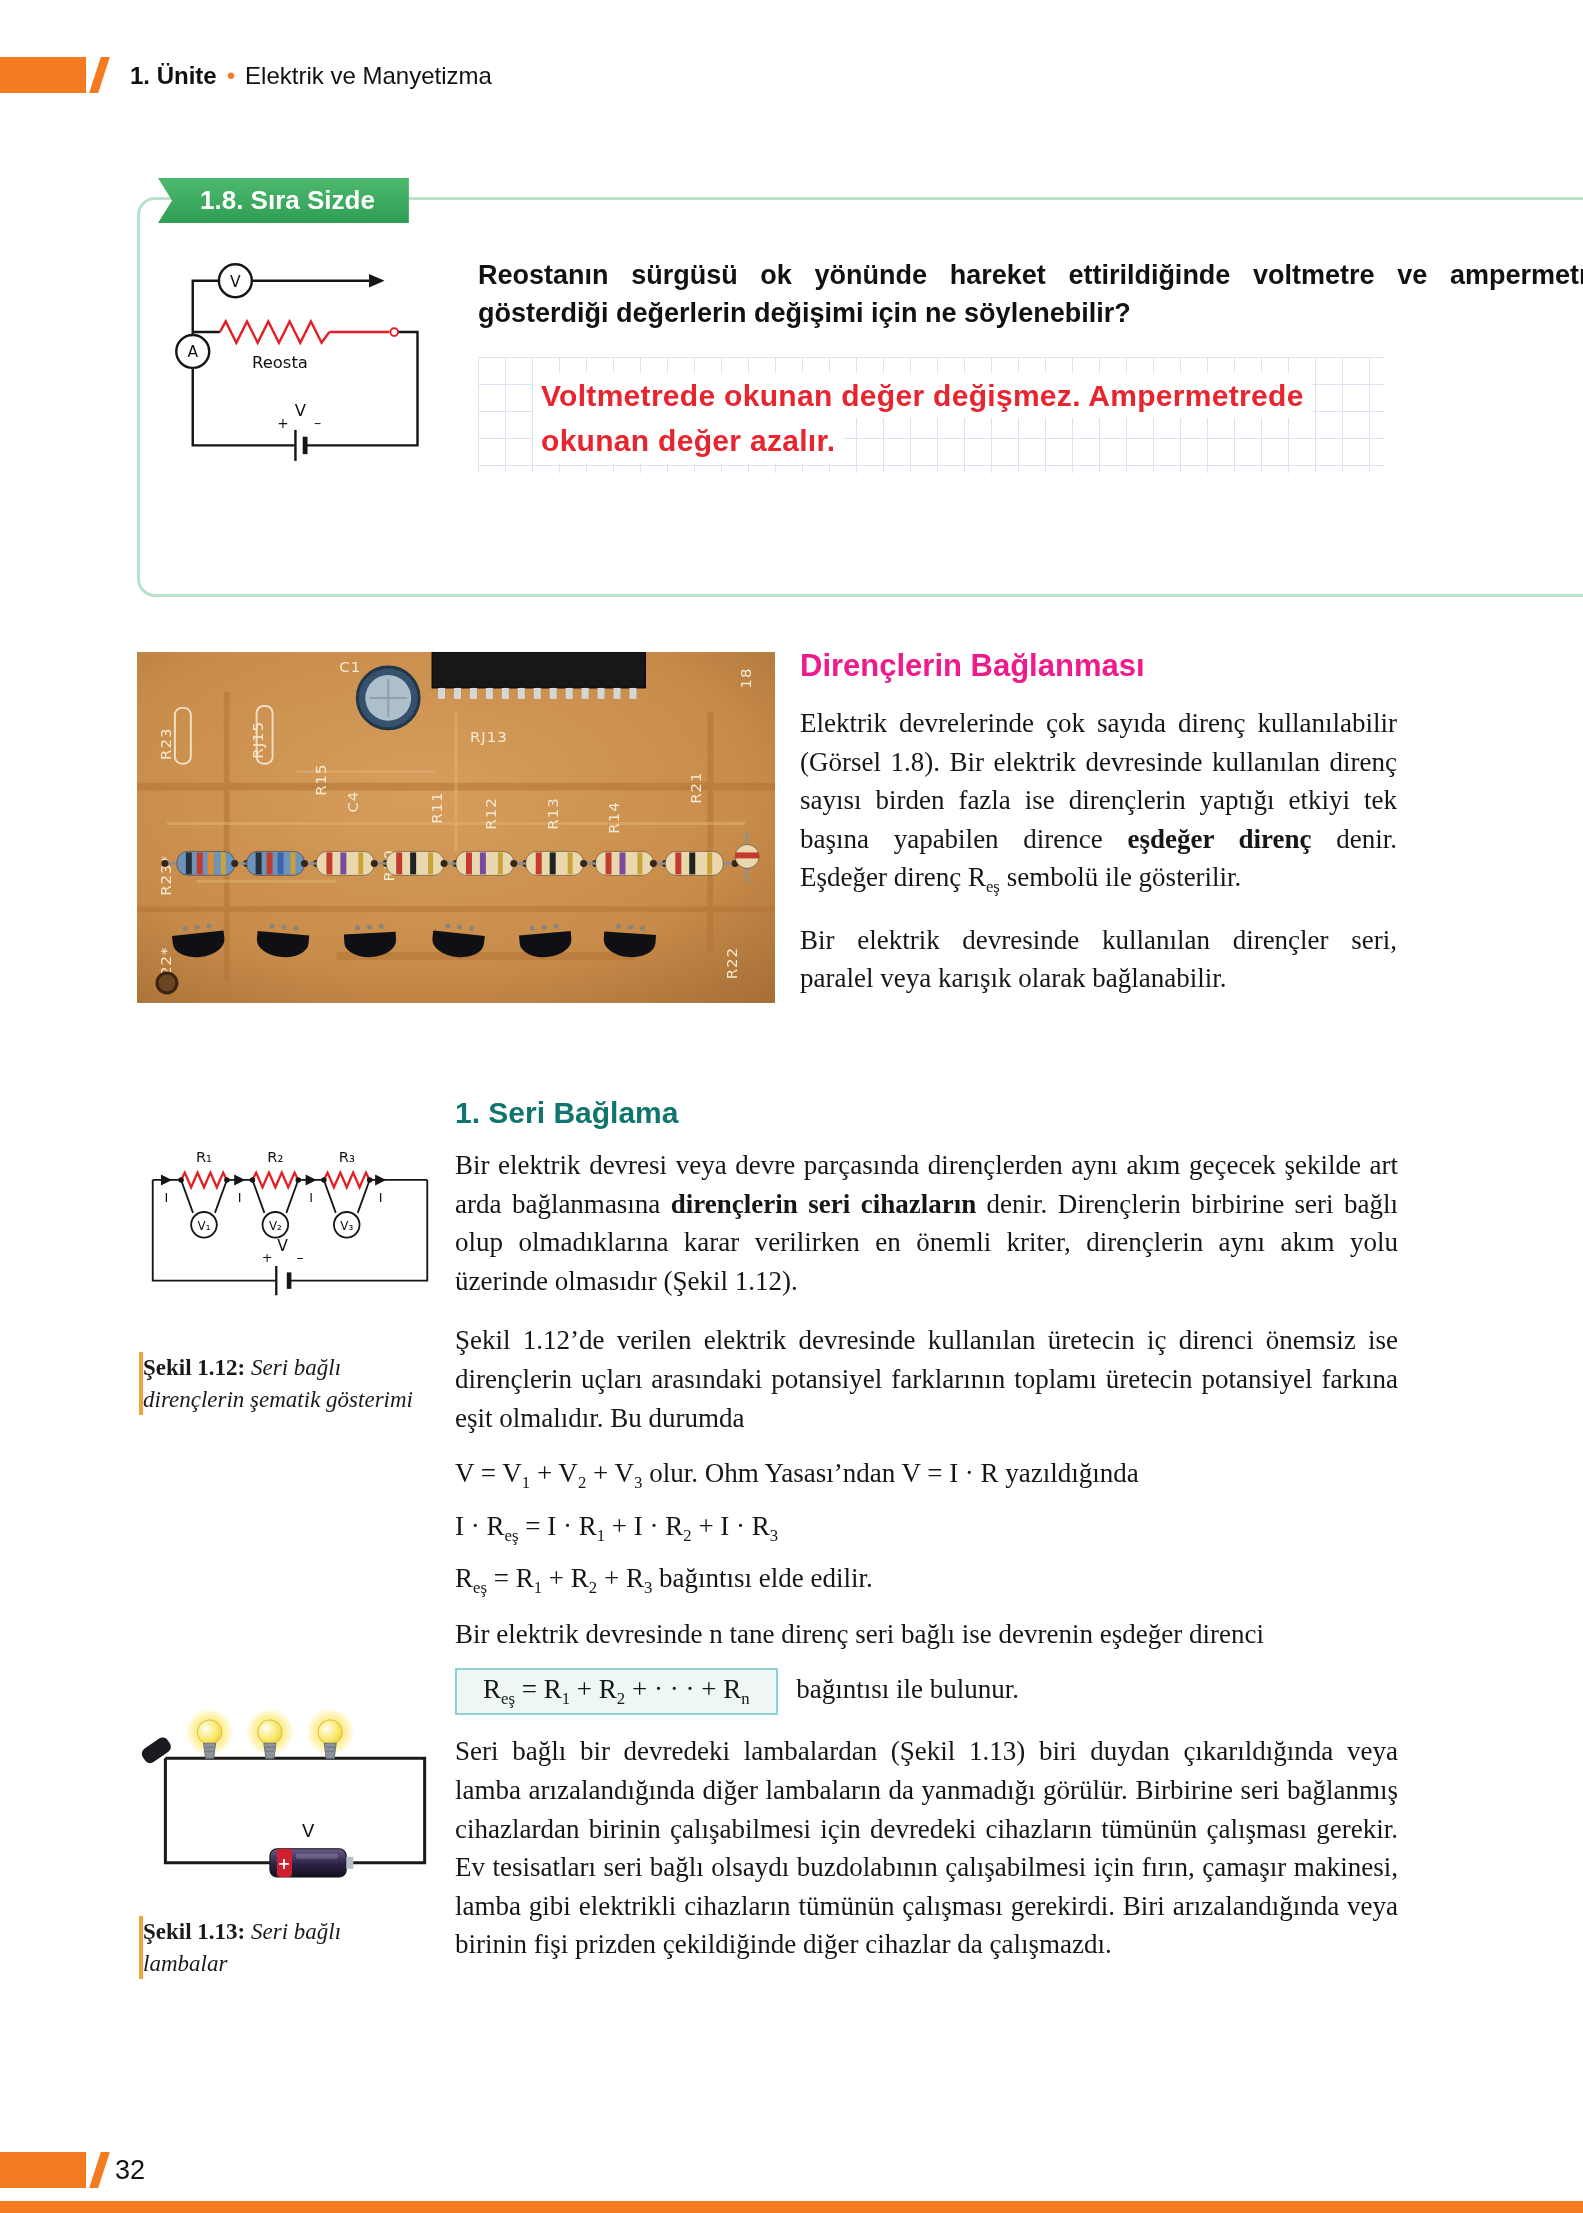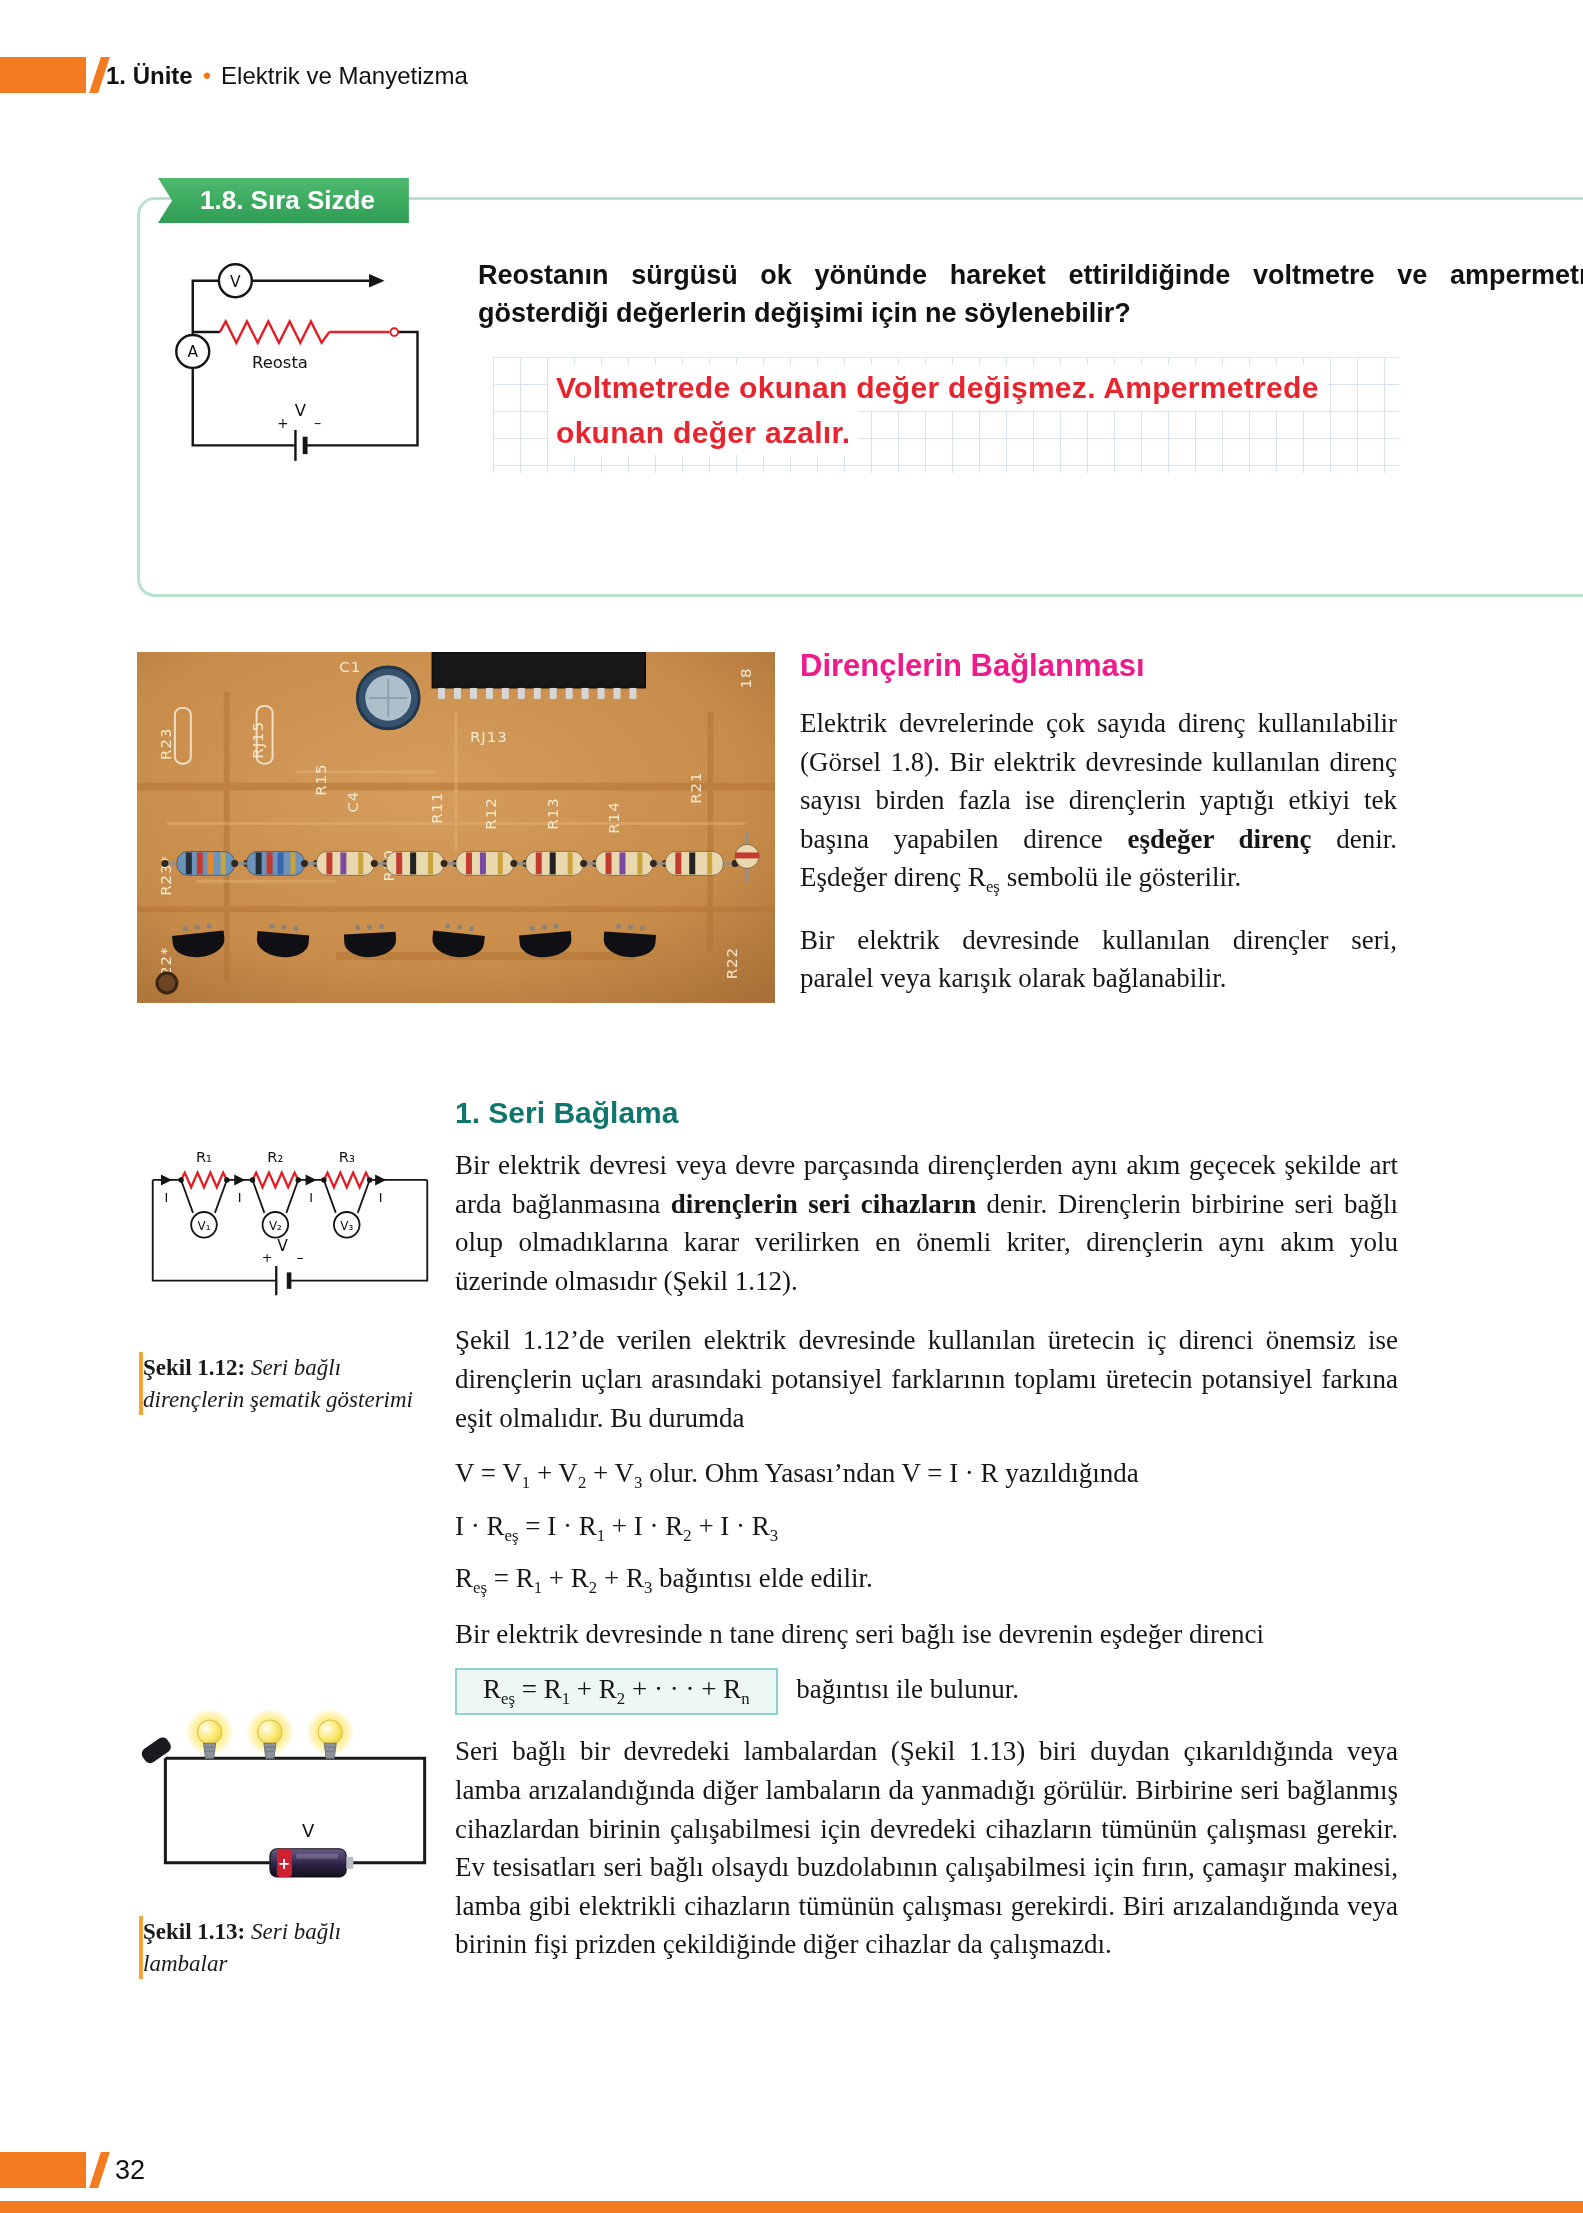--- a/index.html
+++ b/index.html
@@ -7,41 +7,41 @@
   .page {
     position:relative; width:1583px; height:2213px; margin:0 auto;
     background:#ffffff; overflow:hidden;
     font-family:"Liberation Serif", serif; color:#1b1b1b;
   }
   .sans { font-family:"Liberation Sans", sans-serif; }
 
   
   .corner-bar { position:absolute; left:0; width:86px; height:36px; background:#f47b20; }
   .corner-chevron { position:absolute; left:95px; width:9px; height:36px; background:#f47b20; transform:skewX(-18deg); }
-  .header-text { position:absolute; left:106px; top:62px; font-size:24px; color:#111; }
+  .header-text { position:absolute; left:130px; top:62px; font-size:24px; color:#111; }
   .header-text .unit { font-weight:bold; }
   .header-text .bullet { color:#f47b20; margin:0 10px; }
   .page-num { position:absolute; left:115px; top:2155px; font-size:27px; font-weight:normal; color:#111; }
   .bottom-strip { position:absolute; left:0; top:2201px; width:1583px; height:12px; background:#f47b20; }
 
   
   .activity { position:absolute; left:137px; top:197px; width:1537px; height:400px;
     border:3px solid #b9e2cd; border-radius:18px; background:#ffffff; }
   .activity-label { position:absolute; top:-22px; left:18px; color:#fff; font-weight:bold;
     font-size:26px; padding:7px 34px 7px 42px;
     background:linear-gradient(180deg,#4cb96e,#2f9e54);
     clip-path:polygon(24px 0, 100% 0, 100% 100%, 24px 100%, 0 100%, 14px 50%, 0 0); }
   .activity-inner { display:flex; gap:14px; padding:40px 26px 24px 14px; }
   .activity-texts { flex:1; }
   .activity-intro { font-size:27px; margin-top:42px; color:#111; }
   .activity-question { font-size:27px; font-weight:bold; text-align:justify; margin-top:16px; line-height:1.42; color:#111; }
-  .answer-grid { margin-top:24px; width:906px; height:116px; padding:8px 0 0 0;
+  .answer-grid { margin-top:24px; width:906px; height:116px; padding:16px 0 0 0;
     background-image:linear-gradient(to right,#d9e4ee 1px,transparent 1px),
                      linear-gradient(to bottom,#d9e4ee 1px,transparent 1px);
-    background-size:27px 27px;margin-left:15px; }
+    background-size:27px 27px; }
   .answer-line { display:table; margin-left:55px; background:#fff; padding:0 8px;
     color:#e8252e; font-weight:bold; font-size:30px; line-height:1.5; letter-spacing:.3px; }
 
   
   .photo-caption { position:absolute; left:139px; top:1020px; width:660px; font-size:23px; color:#1a1a1a; }
   .photo-caption .cap-marker { margin-right:8px; font-size:19px; }
   .fig-caption { position:absolute; border-left:4px solid #f2a33c; padding-left:0;
     font-size:23px; line-height:1.38; color:#1a1a1a;font-family:Liberation Serif, serif; }
   .fig12-cap { left:139px; top:1352px; width:300px; }
   .fig13-cap { left:139px; top:1916px; width:250px; }

